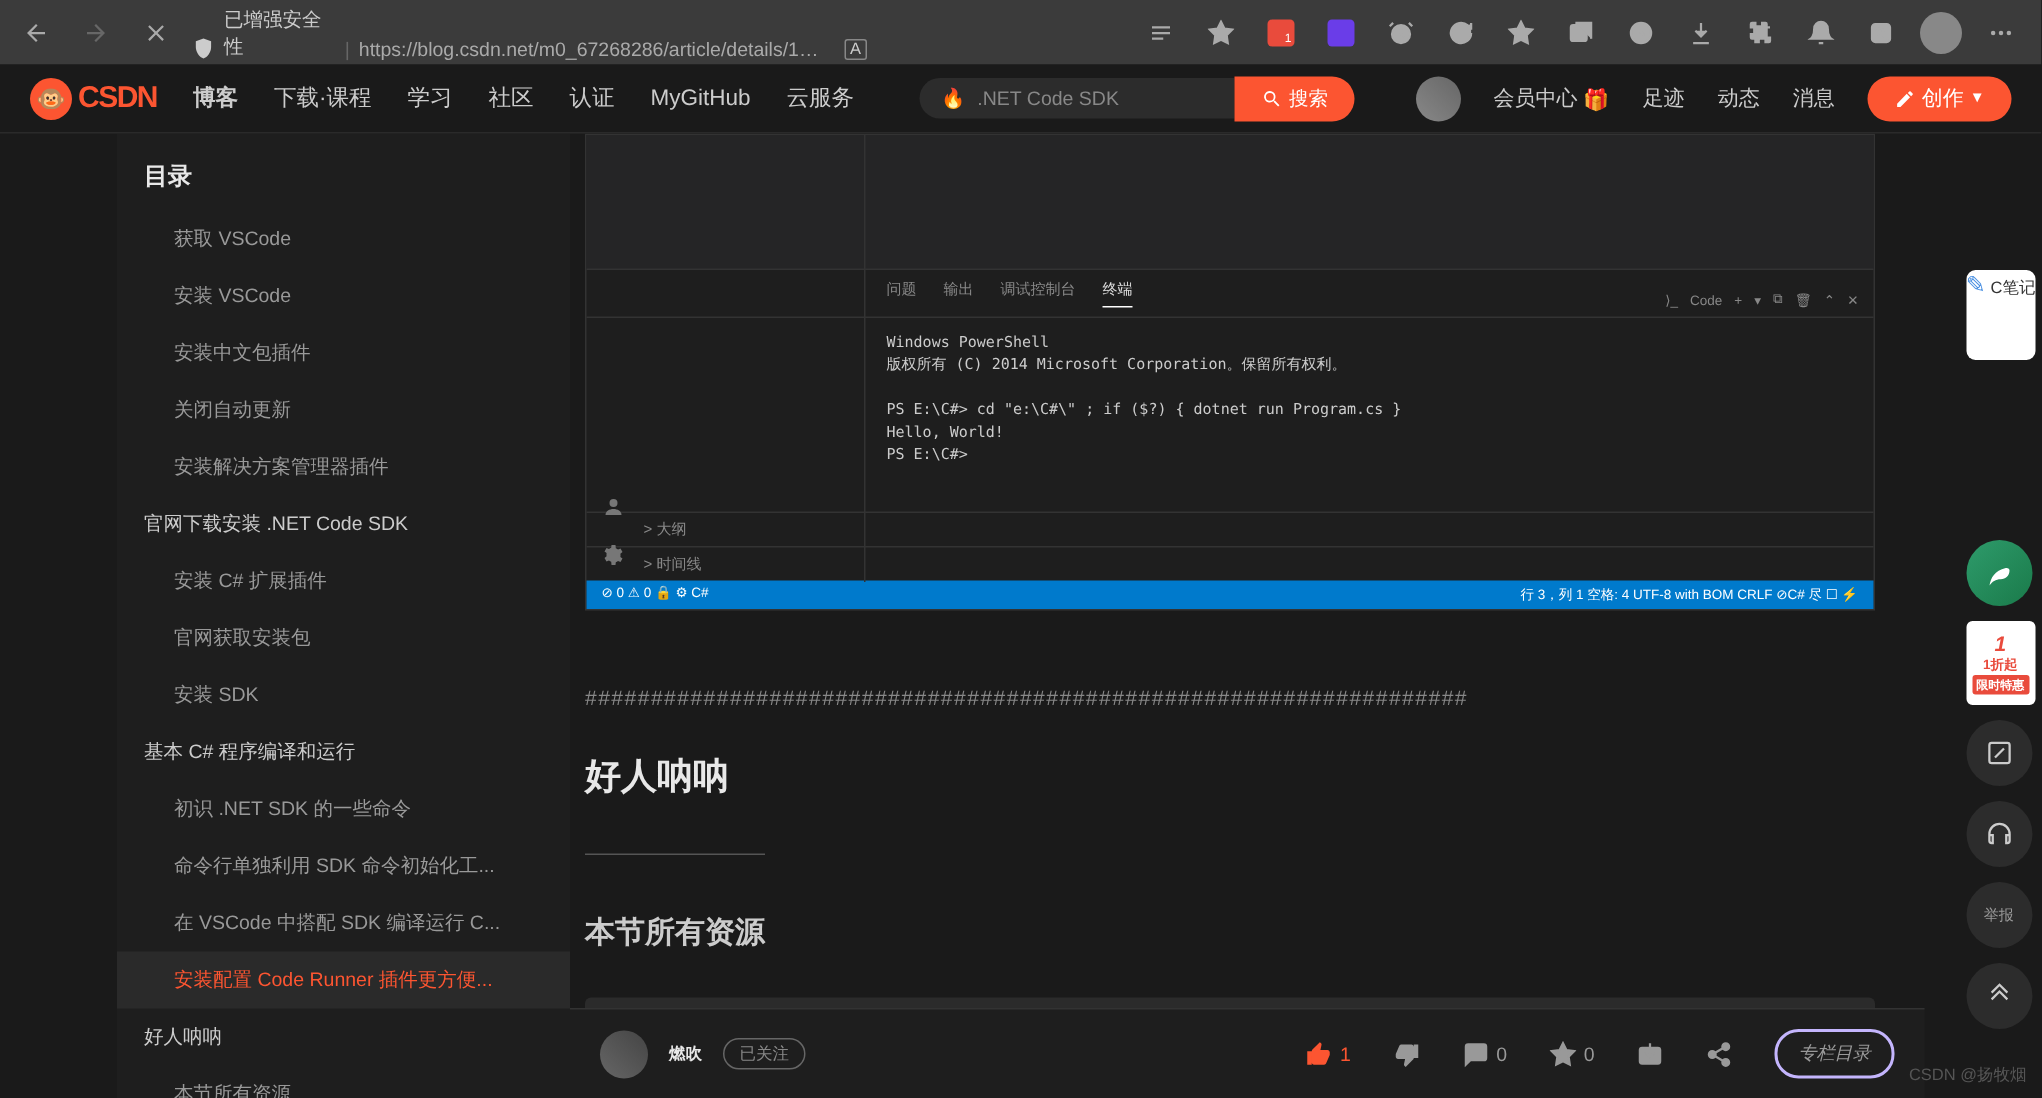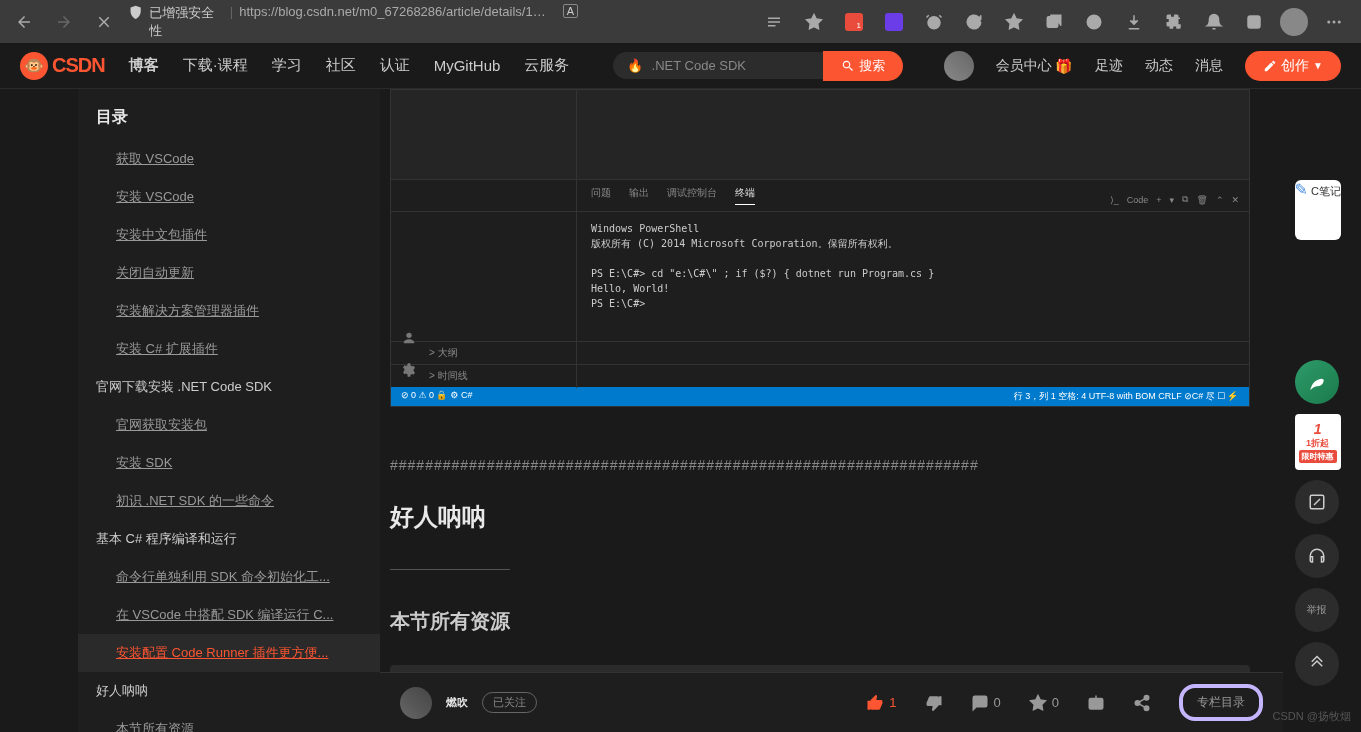--- a/index.html
+++ b/index.html
@@ -2,21 +2,21 @@
 <html><head>
 <meta charset="utf-8">
 <style>
 * { margin: 0; padding: 0; box-sizing: border-box; font-family: -apple-system, "Microsoft YaHei", sans-serif; }
 body { background: #1a1a1a; color: #ccc; width: 1361px; height: 732px; overflow: hidden; position: relative; }
 
 
 .browser-bar { height: 43px; background: #3b3b3b; display: flex; align-items: center; padding: 0 8px; gap: 8px; }
 .br-btn { width: 32px; height: 32px; display: flex; align-items: center; justify-content: center; color: #aaa; border-radius: 4px; }
 .br-btn svg { width: 18px; height: 18px; fill: currentColor; }
-.addr-wrap { display: flex; align-items: flex-start; flex: 0 0 auto; width: 450px; gap: 6px; color: #ccc; font-size: 13px; }
+.addr-wrap { display: flex; align-items: flex-end; flex: 0 0 auto; width: 450px; gap: 6px; color: #ccc; font-size: 13px; }
 .addr-url { color: #aaa; white-space: nowrap; overflow: hidden; text-overflow: ellipsis; }
 .addr-sec { font-size: 13px; }
 .br-icons-right { display: flex; align-items: center; gap: 2px; margin-left: auto; }
 .br-icons-right .br-btn { width: 38px; }
 .ext-red { background: #e94b3c; color: #fff; font-size: 8px; border-radius: 3px; width: 18px; height: 18px; display:flex; align-items:flex-end; justify-content:flex-end; padding:1px 2px;}
 .avatar-b { width: 28px; height: 28px; border-radius: 50%; background: #888; }
 
 
 .csdn-nav { height: 46px; background: #1a1a1a; display: flex; align-items: center; padding: 0 20px; gap: 24px; font-size: 15px; border-bottom: 1px solid #2a2a2a; position: relative; }
 .logo { color: #fc5531; font-weight: 900; font-size: 20px; letter-spacing: -1px; display: flex; align-items: center; gap: 4px; }
@@ -31,21 +31,21 @@
 .avatar-s { width: 30px; height: 30px; border-radius: 50%; background: linear-gradient(45deg,#888,#666); }
 .vip { display: flex; align-items: center; gap: 4px; }
 .create-btn { background: #fc5531; color: #fff; padding: 6px 18px; border-radius: 20px; display: flex; align-items: center; gap: 4px; font-size: 14px; }
 
 
 .main { display: flex; height: calc(100% - 89px); }
 .sidebar { width: 302px; background: #1e1e1e; padding: 18px 0; margin-left: 78px; overflow-y: auto; }
 .toc-title { color: #e8e8e8; font-size: 16px; font-weight: 600; padding: 0 18px 12px; }
 .toc-item { padding: 10px 18px; font-size: 13px; color: #999; cursor: pointer; white-space: nowrap; overflow: hidden; text-overflow: ellipsis; }
 .toc-item.l1 { padding-left: 18px; color: #ccc; }
-.toc-item.l2 { padding-left: 38px; text-decoration: underline; }
+.toc-item.l2 { padding-left: 38px; }
 .toc-item.active { background: #2a2a2a; color: #fc5531; }
 
 .content { flex: 1; padding: 0 10px; overflow-y: auto; max-width: 880px; }
 .vscode-img { background: #1e1e1e; border: 1px solid #333; margin: 0 0 30px; }
 .vsc-top { height: 90px; background: #252526; border-bottom: 1px solid #333; }
 .vsc-tabs { display: flex; gap: 18px; padding: 6px 200px; font-size: 10px; color: #888; border-bottom: 1px solid #333;}
 .vsc-tab.a { color: #ddd; border-bottom: 1px solid #fff; padding-bottom: 4px; }
 .vsc-term-hdr { display: flex; justify-content: flex-end; gap: 8px; padding: 4px 10px; font-size: 9px; color: #888; align-items: center; margin-top: -22px; margin-bottom: 4px;}
 .vsc-term { padding: 8px 200px 30px; font-size: 10px; font-family: Consolas, monospace; color: #ccc; line-height: 1.5; white-space: pre; }
 .vsc-outline { padding: 4px 38px; font-size: 10px; color: #888; border-top: 1px solid #333; }
@@ -66,24 +66,24 @@
 
 
 .bottom-bar { position: absolute; bottom: 0; left: 380px; right: 78px; height: 60px; background: #1e1e1e; border-top: 1px solid #333; display: flex; align-items: center; padding: 0 20px; gap: 14px; }
 .b-avatar { width: 32px; height: 32px; border-radius: 50%; background: linear-gradient(45deg,#666,#444); }
 .b-name { font-size: 11px; color: #e8e8e8; font-weight: 700; }
 .b-follow { border: 1px solid #666; color: #888; border-radius: 12px; padding: 2px 10px; font-size: 11px; }
 .b-actions { margin-left: auto; display: flex; align-items: center; gap: 28px; color: #999; font-size: 13px; }
 .b-act { display: flex; align-items: center; gap: 5px; }
 .b-act.like { color: #fc5531; }
 .b-act svg { width: 18px; height: 18px; fill: currentColor; }
-.col-btn { border: 4px solid #c4b5fd; padding: 6px 14px; border-radius: 16px; font-size: 12px; }
-
-
-.float-r { position: absolute; right: 20px; top: 180px; display: flex; flex-direction: column; gap: 10px; }
+.col-btn { border: 2px solid #c4b5fd; padding: 6px 14px; border-radius: 16px; font-size: 12px; font-style: italic; }
+
+
+.float-r { position: absolute; right: 4px; top: 180px; display: flex; flex-direction: column; gap: 10px; }
 .fr-item { width: 44px; height: 44px; background: #2c2c2c; border-radius: 50%; display: flex; flex-direction: column; align-items: center; justify-content: center; font-size: 9px; color: #ccc; }
 .fr-tall { height: 60px; background: #fff; color: #333; border-radius: 6px; font-size: 11px; }
 .fr-ad { width: 46px; height: 56px; background: #fff; border-radius: 4px; position: relative; font-size: 10px; color: #e94b3c; display: flex; flex-direction: column; align-items: center; justify-content: center; font-weight: bold;}
 .fr-ad-b { background: #e94b3c; color:#fff; font-size:8px; padding:1px 3px; border-radius:2px; }
 .fr-txt { font-size: 10px; color: #999; }
 .watermark { position: absolute; right: 10px; bottom: 8px; font-size: 11px; color: #555; }
 </style>
 </head>
 <body>
 
@@ -234,26 +234,26 @@
 
 <div class="main">
   <div class="sidebar">
     <div class="toc-title">目录</div>
     <div id="toc-list">
         <div class="toc-item l2">获取 VSCode</div>
         <div class="toc-item l2">安装 VSCode</div>
         <div class="toc-item l2">安装中文包插件</div>
         <div class="toc-item l2">关闭自动更新</div>
         <div class="toc-item l2">安装解决方案管理器插件</div>
+        <div class="toc-item l1">官网下载安装 .NET Code SDK</div>
         <div class="toc-item l2">安装 C# 扩展插件</div>
-        <div class="toc-item l1">官网下载安装 .NET Code SDK</div>
         <div class="toc-item l2">官网获取安装包</div>
         <div class="toc-item l2">安装 SDK</div>
+        <div class="toc-item l1">基本 C# 程序编译和运行</div>
         <div class="toc-item l2">初识 .NET SDK 的一些命令</div>
-        <div class="toc-item l1">基本 C# 程序编译和运行</div>
         <div class="toc-item l2">命令行单独利用 SDK 命令初始化工...</div>
         <div class="toc-item l2">在 VSCode 中搭配 SDK 编译运行 C...</div>
         <div class="toc-item l2 active">安装配置 Code Runner 插件更方便...</div>
         <div class="toc-item l1">好人呐呐</div>
         <div class="toc-item l2">本节所有资源</div>
       </div>
   </div>
 
   <div class="content">
     <div class="vscode-img vsc-wrap">

